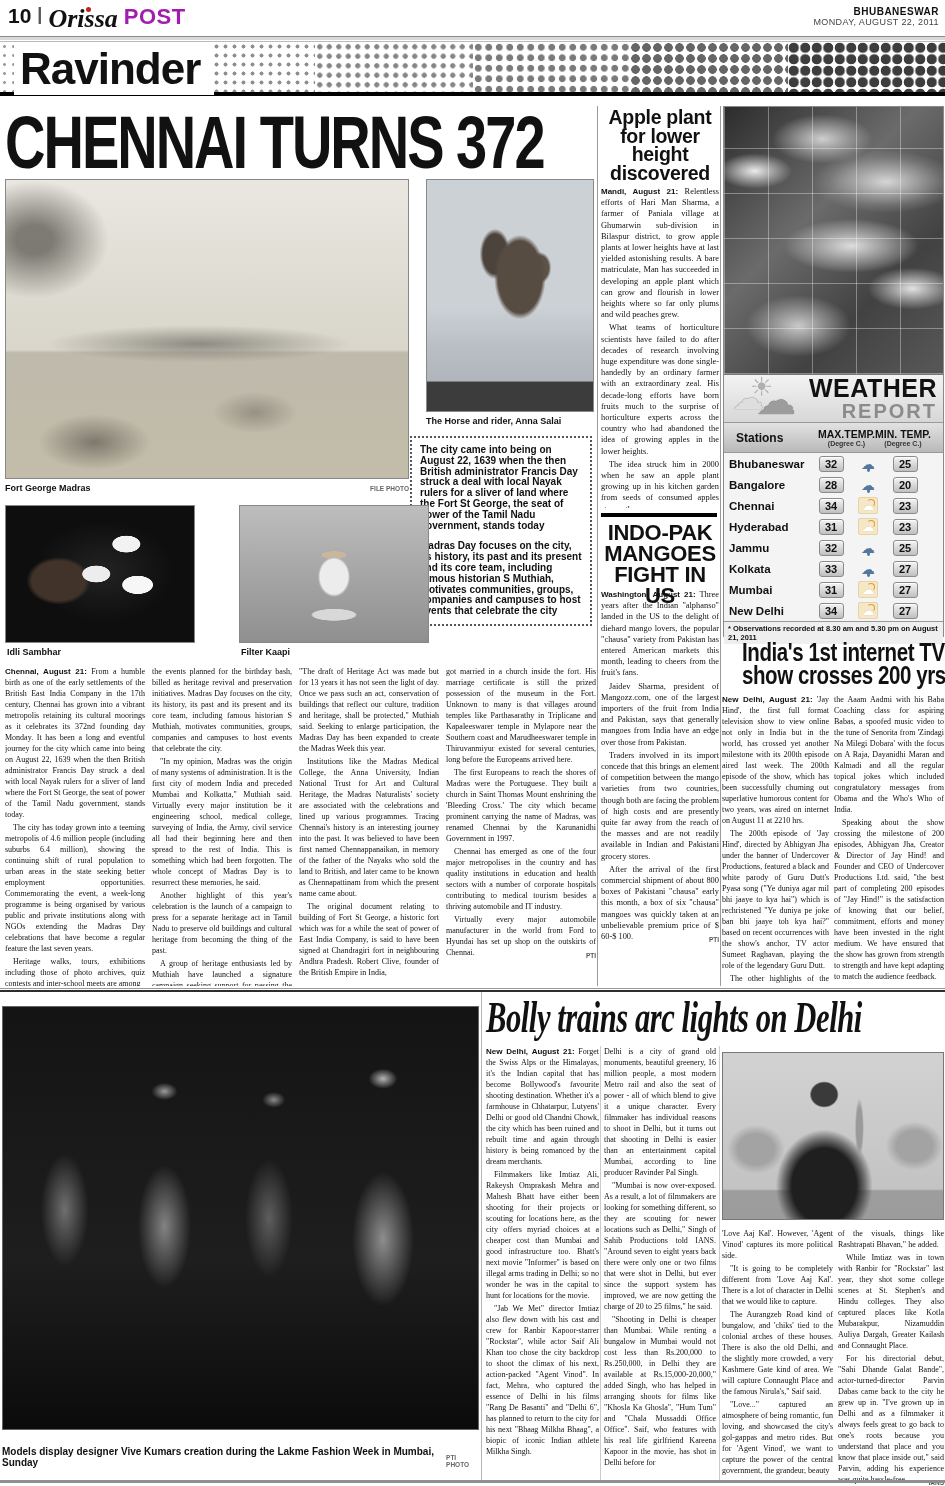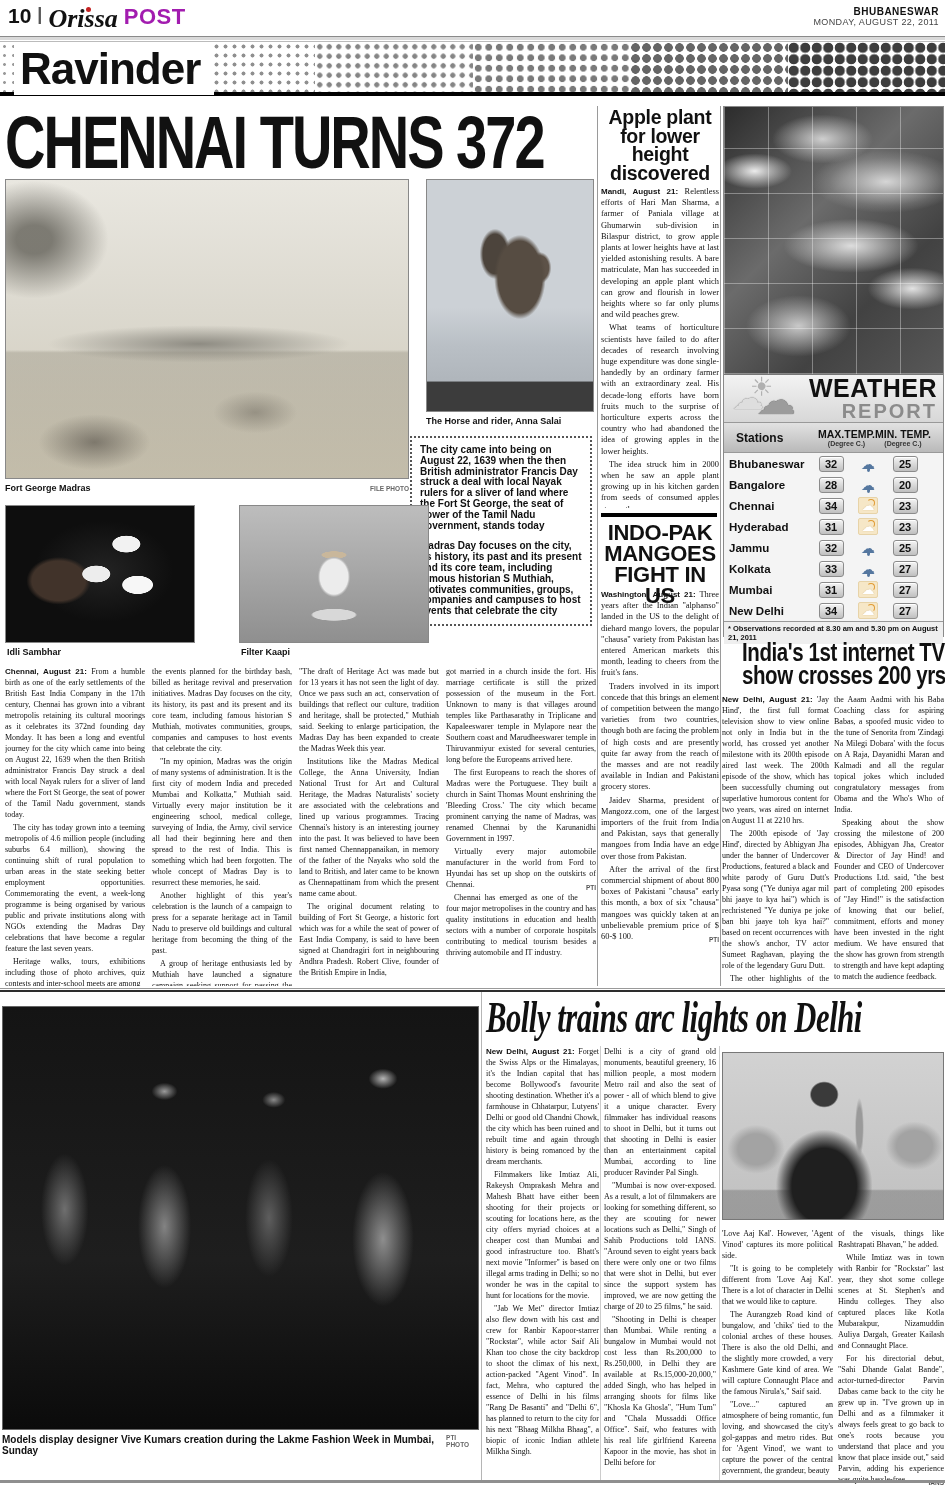--- a/index.html
+++ b/index.html
@@ -177,22 +177,22 @@
   #fashion-img{width:477px;height:424px;border:1px solid #666;
      background:
       radial-gradient(34px 80px at 13% 48%, #6f6f6f, transparent 70%),
       radial-gradient(38px 88px at 34% 52%, #838383, transparent 70%),
       radial-gradient(34px 84px at 56% 50%, #5e5e5e, transparent 70%),
       radial-gradient(44px 96px at 80% 55%, #8e8e8e, transparent 70%),
       radial-gradient(20px 14px at 80% 17%, #b5b5b5, transparent 72%),
       radial-gradient(18px 12px at 34% 20%, #9b9b9b, transparent 72%),
       radial-gradient(16px 11px at 57% 22%, #8a8a8a, transparent 72%),
       linear-gradient(#141414,#1e1e1e 60%,#0b0b0b)}
-  #fashion-caprow{display:flex;justify-content:space-between;align-items:flex-start;
-                  padding-top:4px}
+  #fashion-caprow{display:flex;justify-content:space-between;align-items:flex-end;
+                  padding-top:16px}
   #bolly{left:486px;top:992px;width:458px;height:494px}
   #bolly-head{font-family:"Liberation Serif",serif;font-style:italic;font-weight:bold;
               font-size:34px;white-space:nowrap;transform:scale(.9,1.3);
               transform-origin:top left;line-height:40px;letter-spacing:-.5px}
   .bcol{position:absolute;top:54px;height:440px}
   #b-col1{left:0;width:113px} #b-col2{left:118px;width:112px}
   #b-col3{left:236px;top:236px;width:111px;height:258px}
   #b-col4{left:352px;top:236px;width:106px;height:258px}
   #actor-img{position:absolute;left:236px;top:60px;width:222px;height:168px;
      border:1px solid #777;
@@ -268,40 +268,40 @@
       <p>A group of heritage enthusiasts led by Muthiah have launched a signature campaign seeking support for passing the act.</p>
     </div>
     <div id="c-col3" class="ncol art">
       <p class="first">"The draft of Heritage Act was made but for 13 years it has not seen the light of day. Once we pass such an act, conservation of buildings that reflect our culture, tradition and heritage, shall be protected," Muthiah said. Seeking to enlarge participation, the Madras Day has been expanded to create the Madras Week this year.</p>
       <p>Institutions like the Madras Medical College, the Anna University, Indian National Trust for Art and Cultural Heritage, the Madras Naturalists' society are associated with the celebrations and lined up various programmes. Tracing Chennai's history is an interesting journey into the past. It was believed to have been first named Chennappanaikan, in memory of the father of the Nayaks who sold the land to British, and later came to be known as Chennapattinam from which the present name came about.</p>
       <p>The original document relating to building of Fort St George, a historic fort which was for a while the seat of power of East India Company, is said to have been signed at Chandragiri fort in neighbouring Andhra Pradesh. Robert Clive, founder of the British Empire in India,</p>
     </div>
     <div id="c-col4" class="ncol art">
       <p class="first">got married in a church inside the fort. His marriage certificate is still the prized possession of the museum in the Fort. Unknown to many is that villages around temples like Parthasarathy in Triplicane and Kapaleeswarer temple in Mylapore near the Southern coast and Marudheeswarer temple in Thiruvanmiyur existed for several centuries, long before the Europeans arrived here.</p>
       <p>The first Europeans to reach the shores of Madras were the Portuguese. They built a church in Saint Thomas Mount enshrining the 'Bleeding Cross.' The city which became prominent carrying the name of Madras, was renamed Chennai by the Karunanidhi Government in 1997.</p>
+      <p>Chennai has emerged as one of the four major metropolises in the country and has quality institutions in education and health sectors with a number of corporate hospitals contributing to medical tourism besides a thriving automobile and IT industry.</p>
       <p><span>Virtually every major automobile manufacturer in the world from Ford to Hyundai has set up shop on the outskirts of Chennai.</span> <span class="ag">PTI</span></p>
-      <p>Chennai has emerged as one of the four major metropolises in the country and has quality institutions in education and health sectors with a number of corporate hospitals contributing to medical tourism besides a thriving automobile and IT industry.</p>
     </div>
   </div>
 
   <div class="abs vrule" style="left:597px;top:106px;height:880px"></div>
 
   <div id="sidebar" class="abs">
     <div id="apple-head">Apple plant for lower height discovered</div>
     <div id="apple-body" class="art">
       <p class="first"><span class="dl">Mandi, August 21:</span> <span>Relentless efforts of Hari Man Sharma, a farmer of Paniala village at Ghumarwin sub-division in Bilaspur district, to grow apple plants at lower heights have at last yielded astonishing results. A bare matriculate, Man has succeeded in developing an apple plant which can grow and flourish in lower heights where so far only plums and wild peaches grew.</span></p>
       <p>What teams of horticulture scientists have failed to do after decades of research involving huge expenditure was done single-handedly by an ordinary farmer with an extraordinary zeal. His decade-long efforts have born fruits much to the surprise of horticulture experts across the country who had abandoned the idea of growing apples in the lower heights.</p>
       <p><span>The idea struck him in 2000 when he saw an apple plant growing up in his kitchen garden from seeds of consumed apples strewn there.</span> <span class="ag">UNI</span></p>
     </div>
     <div id="side-rule"></div>
     <div id="mango-head">INDO-PAK MANGOES FIGHT IN US</div>
     <div id="mango-body" class="art">
       <p class="first"><span class="dl">Washington, August 21:</span> <span>Three years after the Indian "alphanso" landed in the US to the delight of diehard mango lovers, the popular "chausa" variety from Pakistan has entered American markets this month, leading to cheers from the fruit's fans.</span></p>
+      <p>Jaidev Sharma, president of Mangozz.com, one of the largest importers of the fruit from India and Pakistan, says that generally mangoes from India have an edge over those from Pakistan.</p>
       <p>Traders involved in its import concede that this brings an element of competition between the mango varieties from two countries, though both are facing the problem of high costs and are presently quite far away from the reach of the masses and are not readily available in Indian and Pakistani grocery stores.</p>
-      <p>Jaidev Sharma, president of Mangozz.com, one of the largest importers of the fruit from India and Pakistan, says that generally mangoes from India have an edge over those from Pakistan.</p>
       <p><span>After the arrival of the first commercial shipment of about 800 boxes of Pakistani "chausa" early this month, a box of six "chausa" mangoes was quickly taken at an unbelievable premium price of $ 60-$ 100.</span> <span class="ag">PTI</span></p>
     </div>
   </div>
 
   <div class="abs vrule" style="left:720px;top:106px;height:880px"></div>
 
   <div id="weather" class="abs">
     <div id="sat"></div>
     <div id="wr-band">
       <div id="wr-icon">

